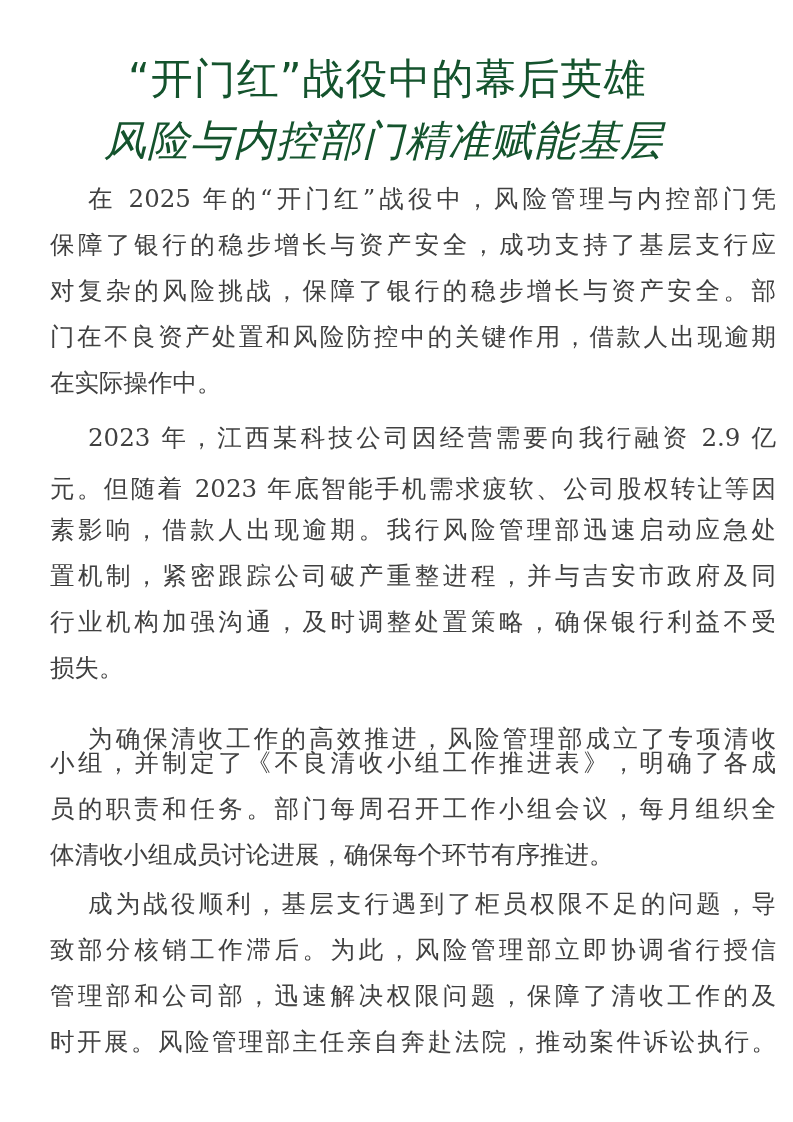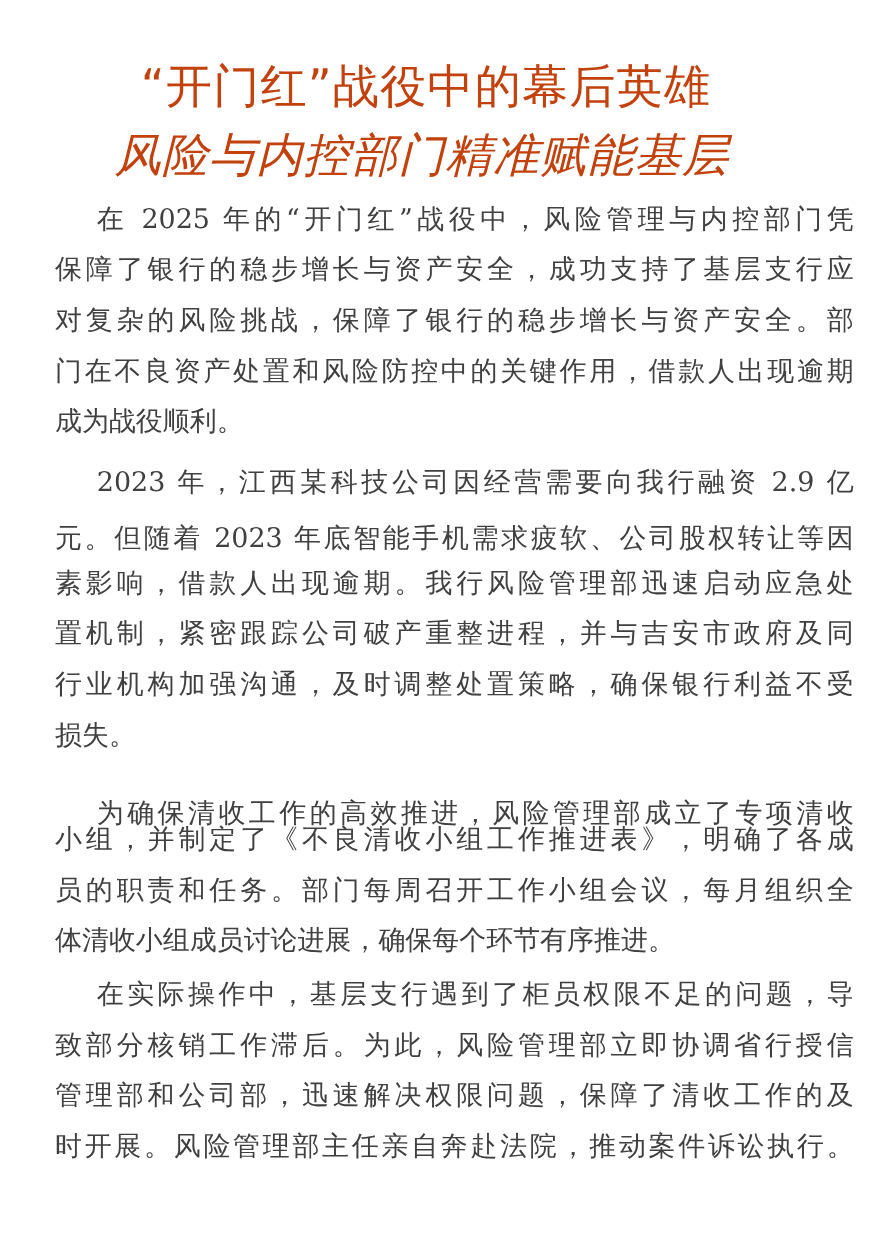--- a/index.html
+++ b/index.html
@@ -1,18 +1,18 @@
 <!DOCTYPE html>
 <html><head>
 <meta charset="utf-8">
 <style>
   html, body { margin: 0; padding: 0; background: #ffffff; }
   body { width: 793px; height: 1122px; position: relative; overflow: hidden; font-family: "DejaVu Serif", "Liberation Serif", serif; color: #111; }
   .title { position: absolute; left: 0; width: 793px; }
-  .title-line { position: absolute; font-family: "DejaVu Sans", "Liberation Sans", sans-serif; font-size: 42px; line-height: 50px; letter-spacing: 1px; color: #c2410c; white-space: nowrap; }
+  .title-line { position: absolute; font-family: "DejaVu Sans", "Liberation Sans", sans-serif; font-size: 42px; line-height: 50px; letter-spacing: 1px; color: #14532d; white-space: nowrap; }
   .t1 { left: 128px; top: 54px; }
   .t2 { left: 104px; top: 116px; font-style: italic; }
   .body-text { position: absolute; left: 0; top: 0; width: 793px; }
   .line { position: absolute; left: 50px; width: 726px; font-size: 24.5px; line-height: 30px; white-space: nowrap; text-align: justify; text-align-last: justify; color: #404040; }
   .line.indent { left: 88px; width: 688px; }
   .line.last { text-align-last: left; }
 </style>
 </head>
 <body>
 
@@ -21,38 +21,38 @@
   <div class="title-line t2">风险与内控部门精准赋能基层</div>
 </div>
 
 <div class="body-text">
 
   <div>
     <div class="line indent" style="top:184px">在 2025 年的“开门红”战役中，风险管理与内控部门凭</div>
     <div class="line" style="top:230px">保障了银行的稳步增长与资产安全，成功支持了基层支行应</div>
     <div class="line" style="top:276px">对复杂的风险挑战，保障了银行的稳步增长与资产安全。部</div>
     <div class="line" style="top:322px">门在不良资产处置和风险防控中的关键作用，借款人出现逾期</div>
-    <div class="line last" style="top:368px">成为战役顺利。</div>
+    <div class="line last" style="top:368px">在实际操作中。</div>
   </div>
 
   <div>
     <div class="line indent" style="top:423px">2023 年，江西某科技公司因经营需要向我行融资 2.9 亿</div>
     <div class="line" style="top:474px">元。但随着 2023 年底智能手机需求疲软、公司股权转让等因</div>
     <div class="line" style="top:515px">素影响，借款人出现逾期。我行风险管理部迅速启动应急处</div>
     <div class="line" style="top:561px">置机制，紧密跟踪公司破产重整进程，并与吉安市政府及同</div>
     <div class="line" style="top:607px">行业机构加强沟通，及时调整处置策略，确保银行利益不受</div>
     <div class="line last" style="top:653px">损失。</div>
   </div>
 
   <div>
     <div class="line indent" style="top:724px">为确保清收工作的高效推进，风险管理部成立了专项清收</div>
     <div class="line" style="top:748px">小组，并制定了《不良清收小组工作推进表》，明确了各成</div>
     <div class="line" style="top:794px">员的职责和任务。部门每周召开工作小组会议，每月组织全</div>
     <div class="line last" style="top:840px">体清收小组成员讨论进展，确保每个环节有序推进。</div>
   </div>
 
   <div>
-    <div class="line indent" style="top:889px">在实际操作中，基层支行遇到了柜员权限不足的问题，导</div>
+    <div class="line indent" style="top:889px">成为战役顺利，基层支行遇到了柜员权限不足的问题，导</div>
     <div class="line" style="top:935px">致部分核销工作滞后。为此，风险管理部立即协调省行授信</div>
     <div class="line" style="top:981px">管理部和公司部，迅速解决权限问题，保障了清收工作的及</div>
     <div class="line" style="top:1027px">时开展。风险管理部主任亲自奔赴法院，推动案件诉讼执行。</div>
   </div>
 </div>
 
 </body></html>

